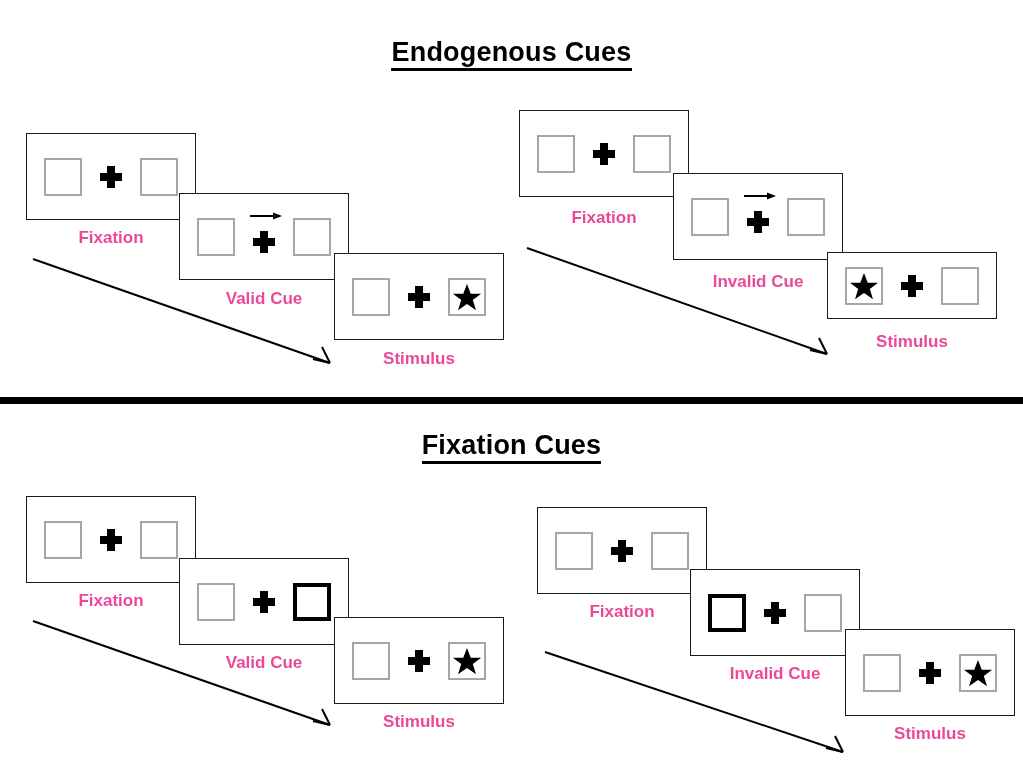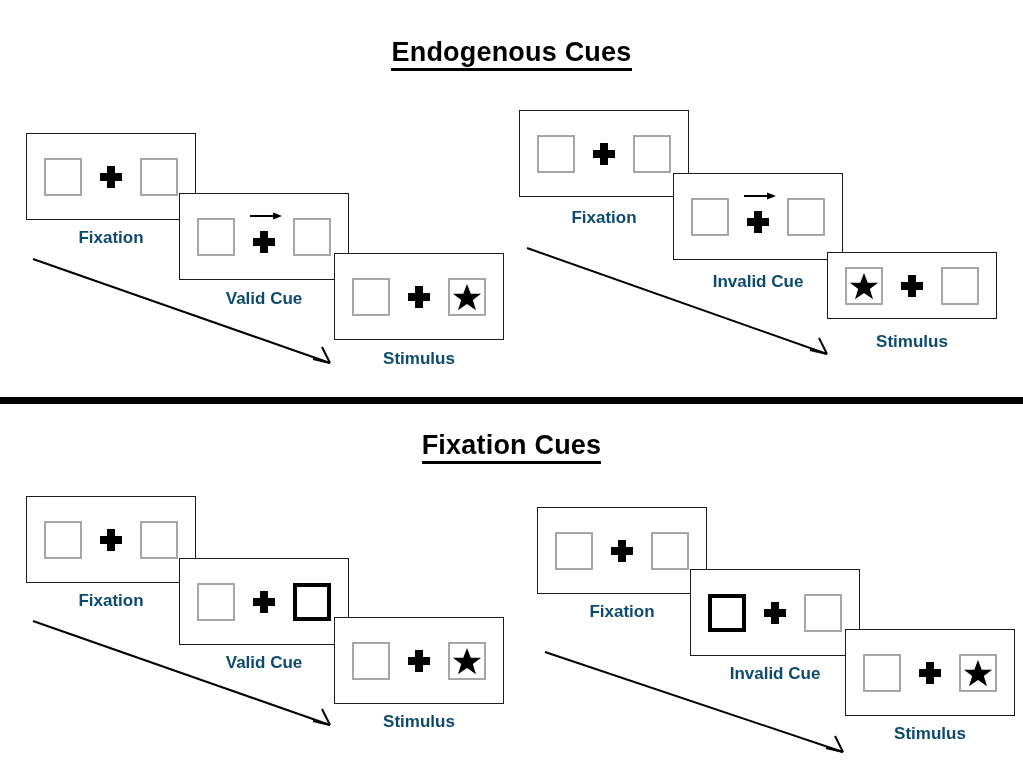--- a/index.html
+++ b/index.html
@@ -101,21 +101,21 @@
 
   .star{
     width:30px;height:30px;
     display:block;
   }
 
   .panel-label{
     position:absolute;
     font-weight:bold;
     font-size:17px;
-    color:#0c4a6e;
+    color:#ec4899;
     white-space:nowrap;
     text-align:center;
   }
 
   .time-arrow{
     position:absolute;
     overflow:visible;
   }
 </style>
 </head>

